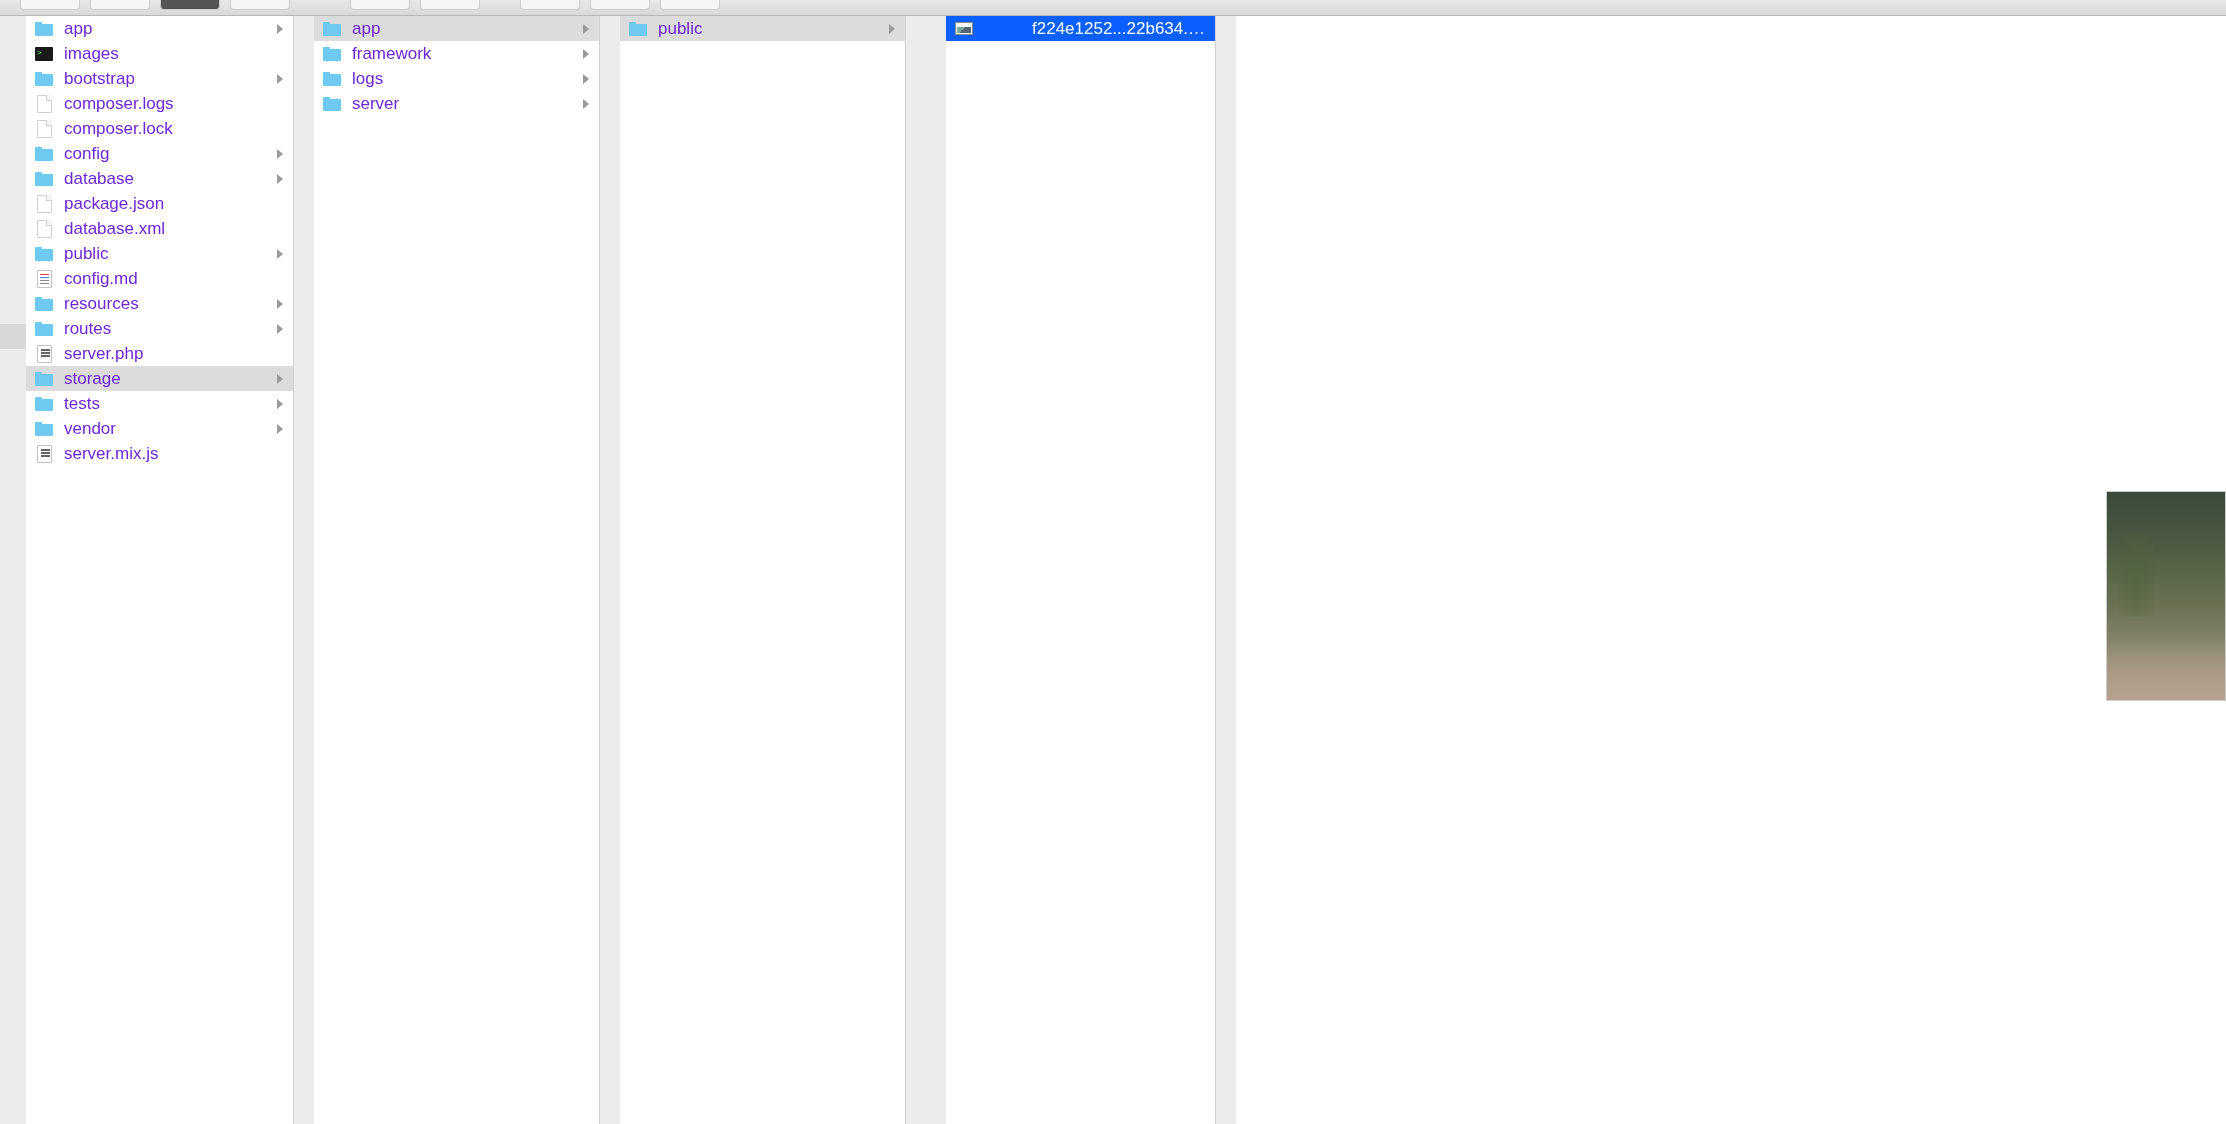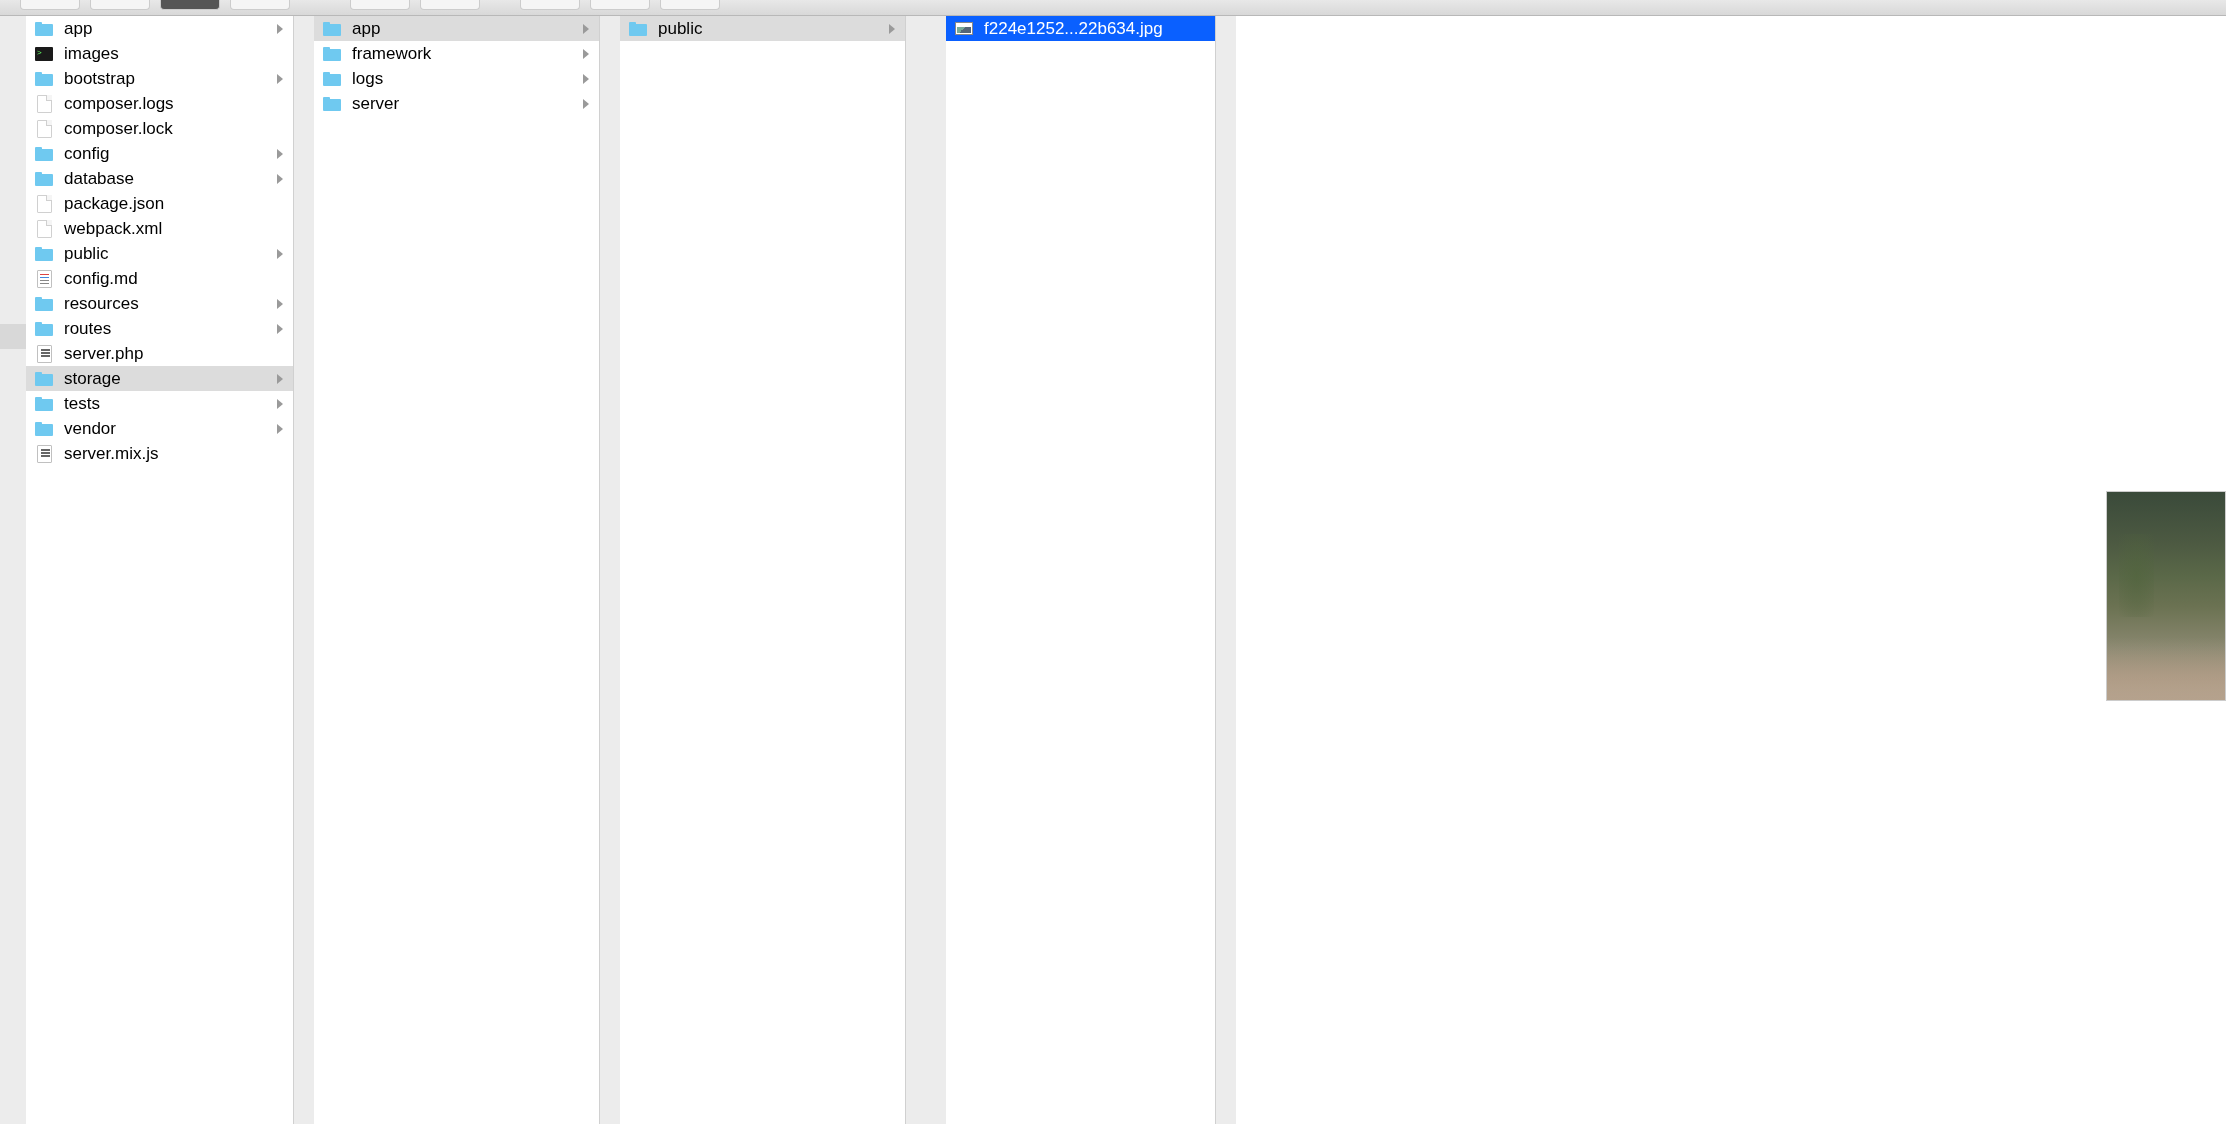--- a/index.html
+++ b/index.html
@@ -78,31 +78,32 @@
       background: #ececec;
     }
     
     .row {
       display: flex;
       align-items: center;
       height: 25px;
       padding: 0 8px;
       cursor: default;
       font-size: 17px;
-      color: #000000;
+      color: #6d28d9;
       position: relative;
     }
     
     .row.selected-path {
       background: #dcdcdc;
     }
     
     .row.selected-active {
       background: #0a60ff;
       color: #ffffff;
+      gap: 48px;
     }
     
     .row.selected-active .icon-image .img-frame {
       background: #fff;
     }
     
     .icon {
       width: 20px;
       height: 20px;
       margin-right: 10px;
@@ -384,21 +385,21 @@
       <div class="row">
         <span class="icon">
           <span class="icon-file-blank"></span>
         </span>
         <span class="row-label">package.json</span>
       </div>
       <div class="row">
         <span class="icon">
           <span class="icon-file-blank"></span>
         </span>
-        <span class="row-label">webpack.xml</span>
+        <span class="row-label">database.xml</span>
       </div>
       <div class="row">
         <span class="icon icon-folder"></span>
         <span class="row-label">public</span>
         <span class="chevron"></span>
       </div>
       <div class="row">
         <span class="icon">
           <span class="icon-doc">
             <span class="line red"></span>

